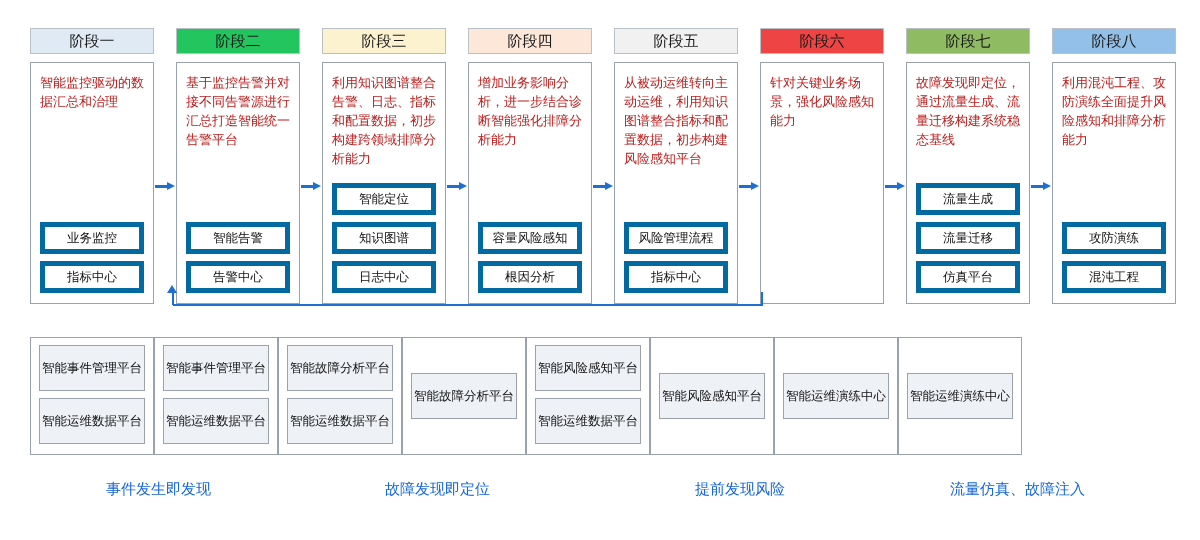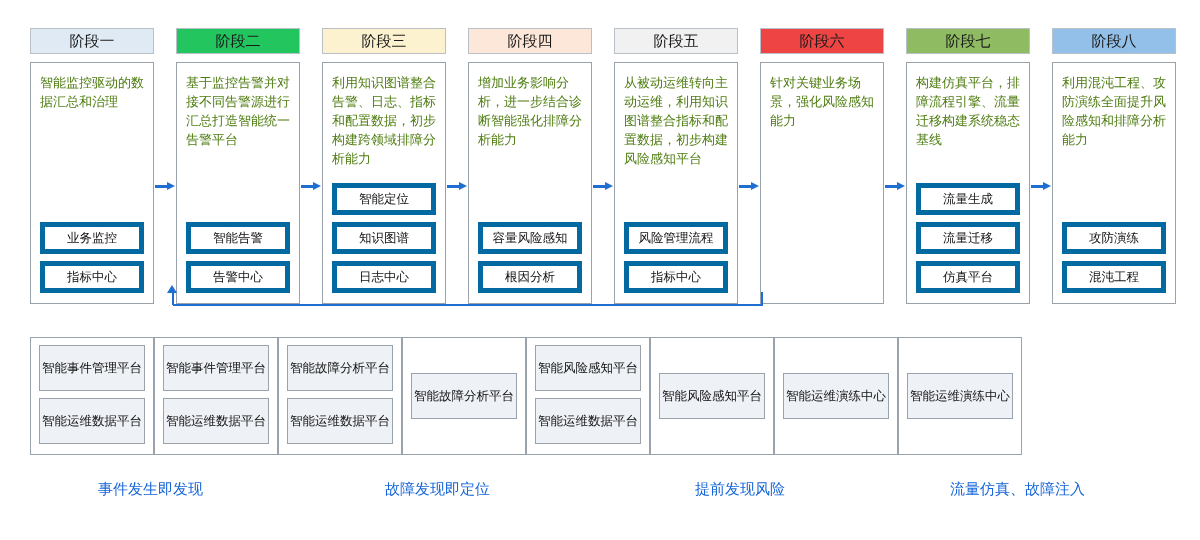--- a/index.html
+++ b/index.html
@@ -48,21 +48,21 @@
     border: 1px solid #9aa2ab;
     background: #ffffff;
     padding: 10px 9px 8px 9px;
     display: flex;
     flex-direction: column;
     align-items: center;
   }
   .phase-desc {
     font-size: 13px;
     line-height: 19px;
-    color: #4d7c0f;
+    color: #b91c1c;
     text-align: left;
     width: 100%;
   }
 
   .cap-list {
     margin-top: auto;
     width: 100%;
     display: flex;
     flex-direction: column;
     gap: 7px;
@@ -260,21 +260,21 @@
     <div class="phase-col">
       <div class="phase-header" style="background: #ef4444;">阶段六</div>
       <div class="phase-body">
         <div class="phase-desc">针对关键业务场景，强化风险感知能力</div>
       </div>
     </div>
 
     <div class="phase-col">
       <div class="phase-header" style="background: rgb(143, 188, 99);">阶段七</div>
       <div class="phase-body">
-        <div class="phase-desc">构建仿真平台，排障流程引擎、流量迁移构建系统稳态基线</div>
+        <div class="phase-desc">故障发现即定位，通过流量生成、流量迁移构建系统稳态基线</div>
         <div class="cap-list">
           <div class="cap-box">流量生成</div>
           <div class="cap-box">流量迁移</div>
           <div class="cap-box">仿真平台</div>
         </div>
       </div>
     </div>
 
     <div class="phase-col">
       <div class="phase-header" style="background: rgb(147, 192, 232);">阶段八</div>
@@ -373,19 +373,19 @@
 
     <div class="plat-col">
       <div class="plat-outer mid">
         <div class="plat-box">智能运维演练中心</div>
       </div>
     </div>
 
   </div>
 
   <div class="captions">
-    <div class="caption" style="left:68px;font-family:Liberation Mono, monospace;">事件发生即发现</div>
+    <div class="caption" style="left:76px;font-family:Liberation Mono, monospace;">事件发生即发现</div>
     <div class="caption" style="left:355px;">故障发现即定位</div>
     <div class="caption" style="left:665px;">提前发现风险</div>
     <div class="caption" style="left:920px;">流量仿真、故障注入</div>
   </div>
 
 </div>
 
 </body></html>

